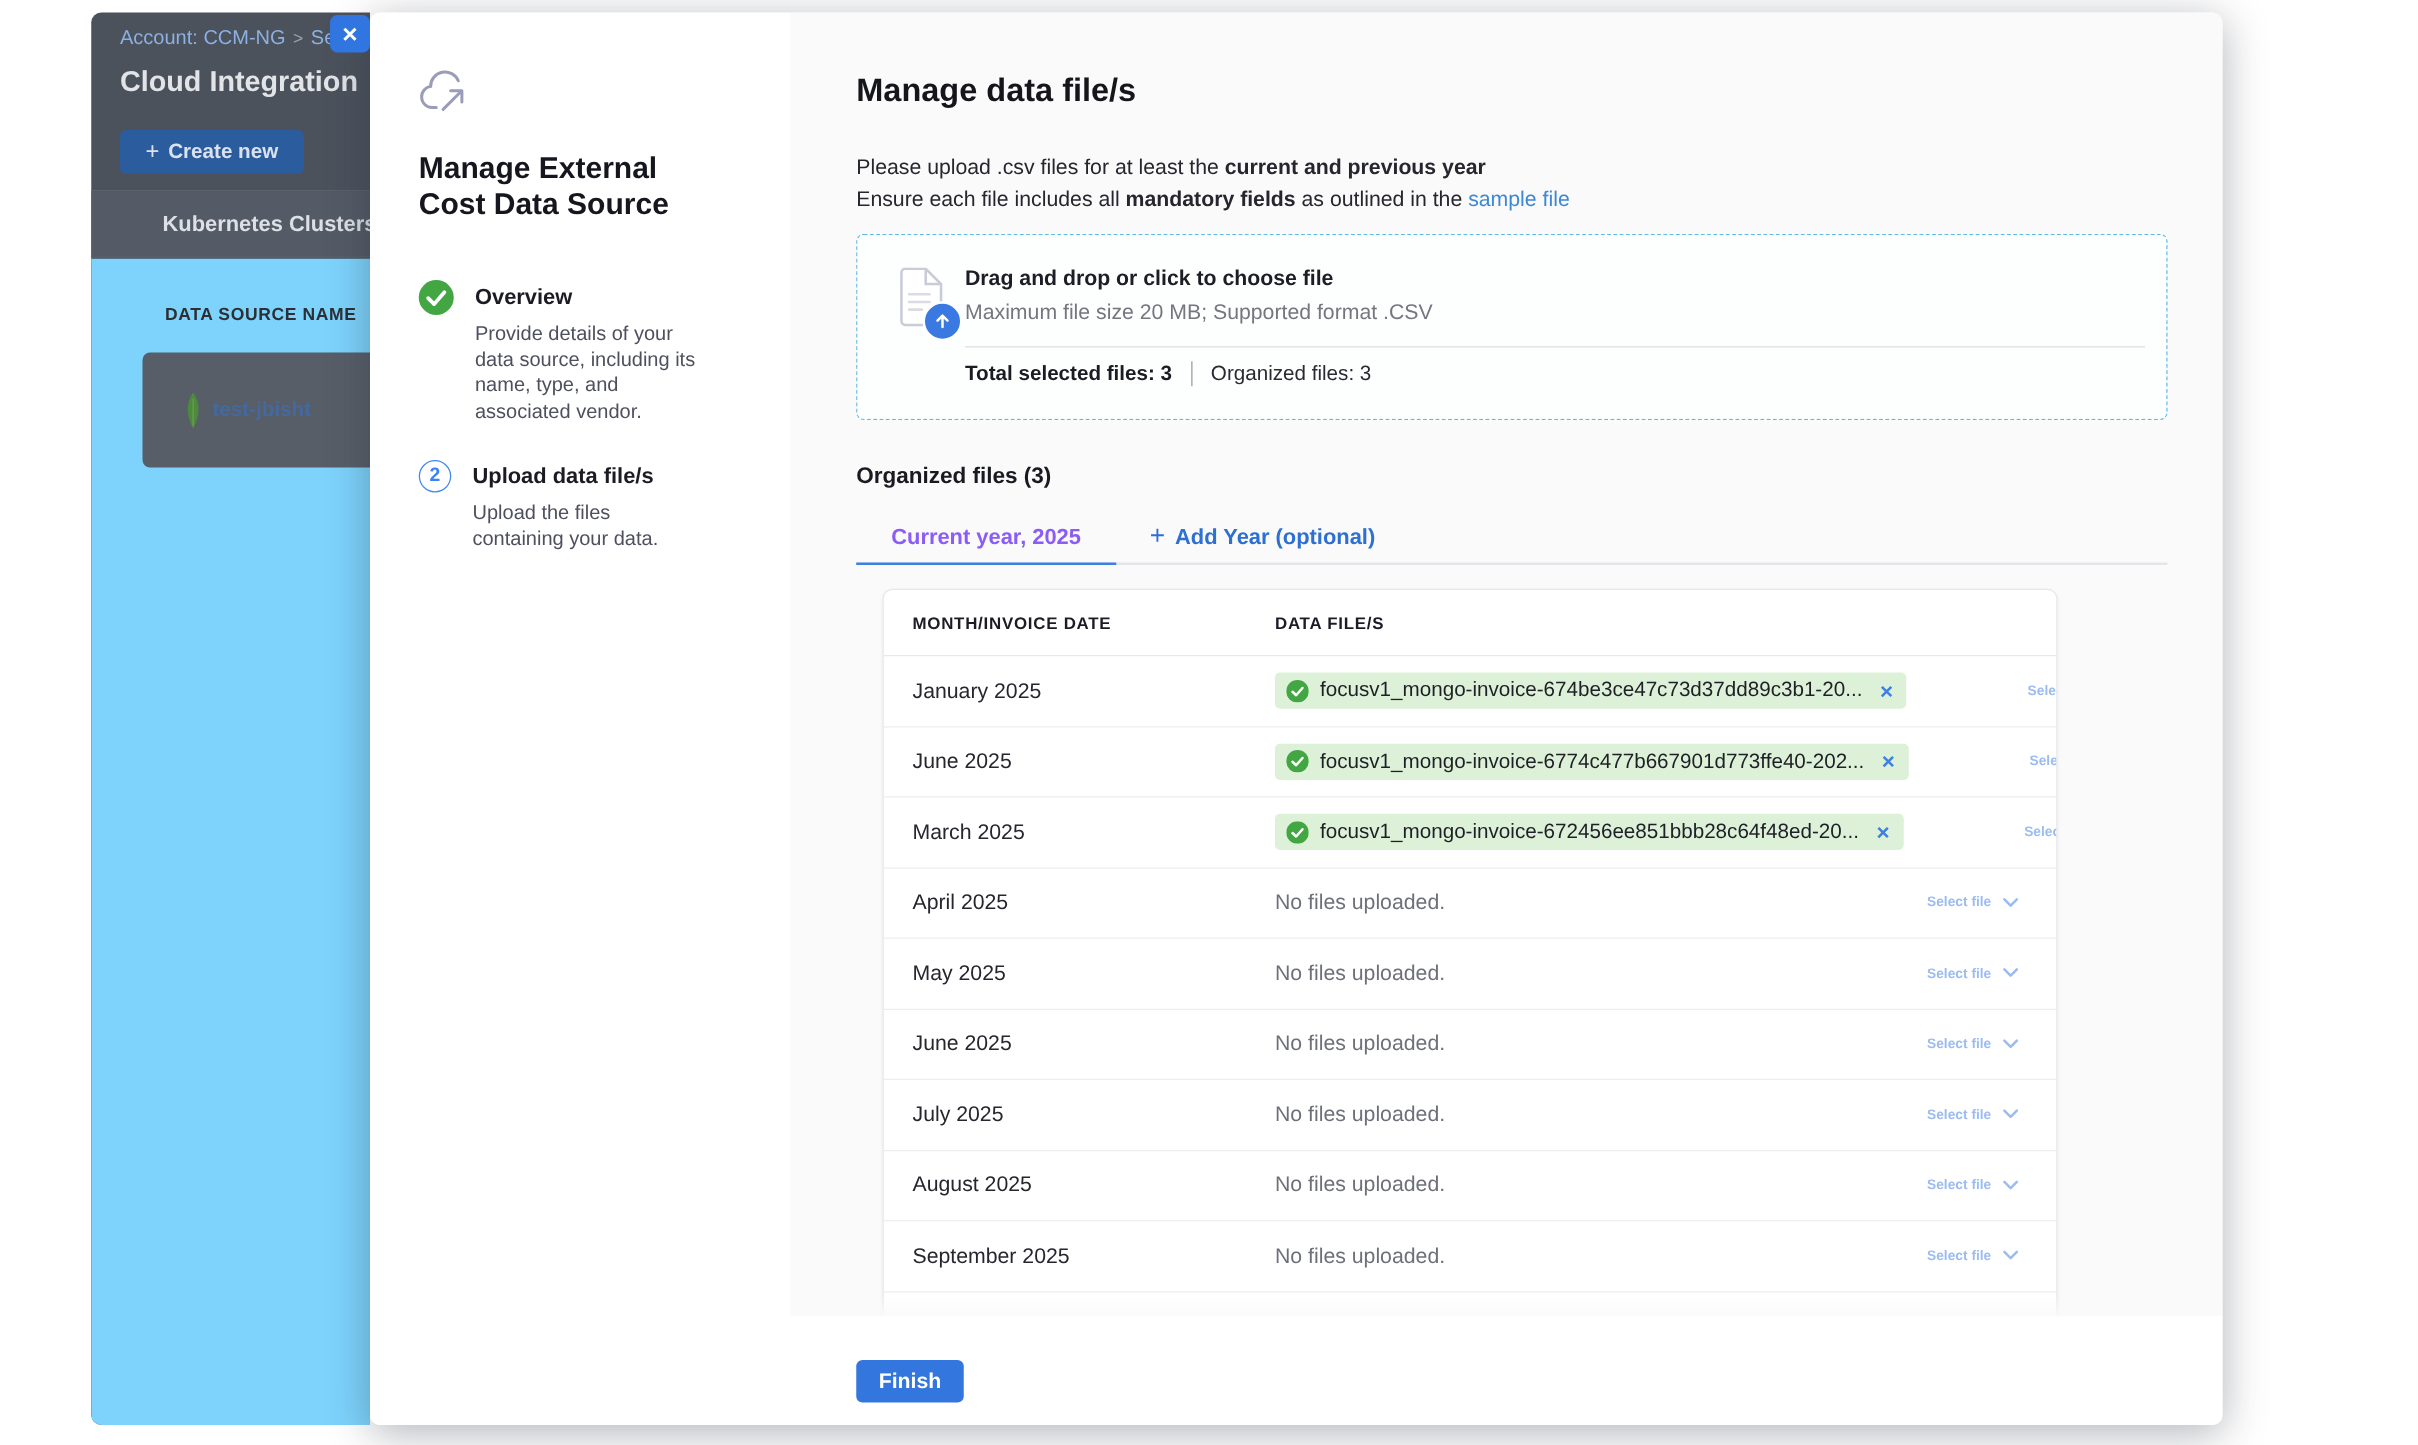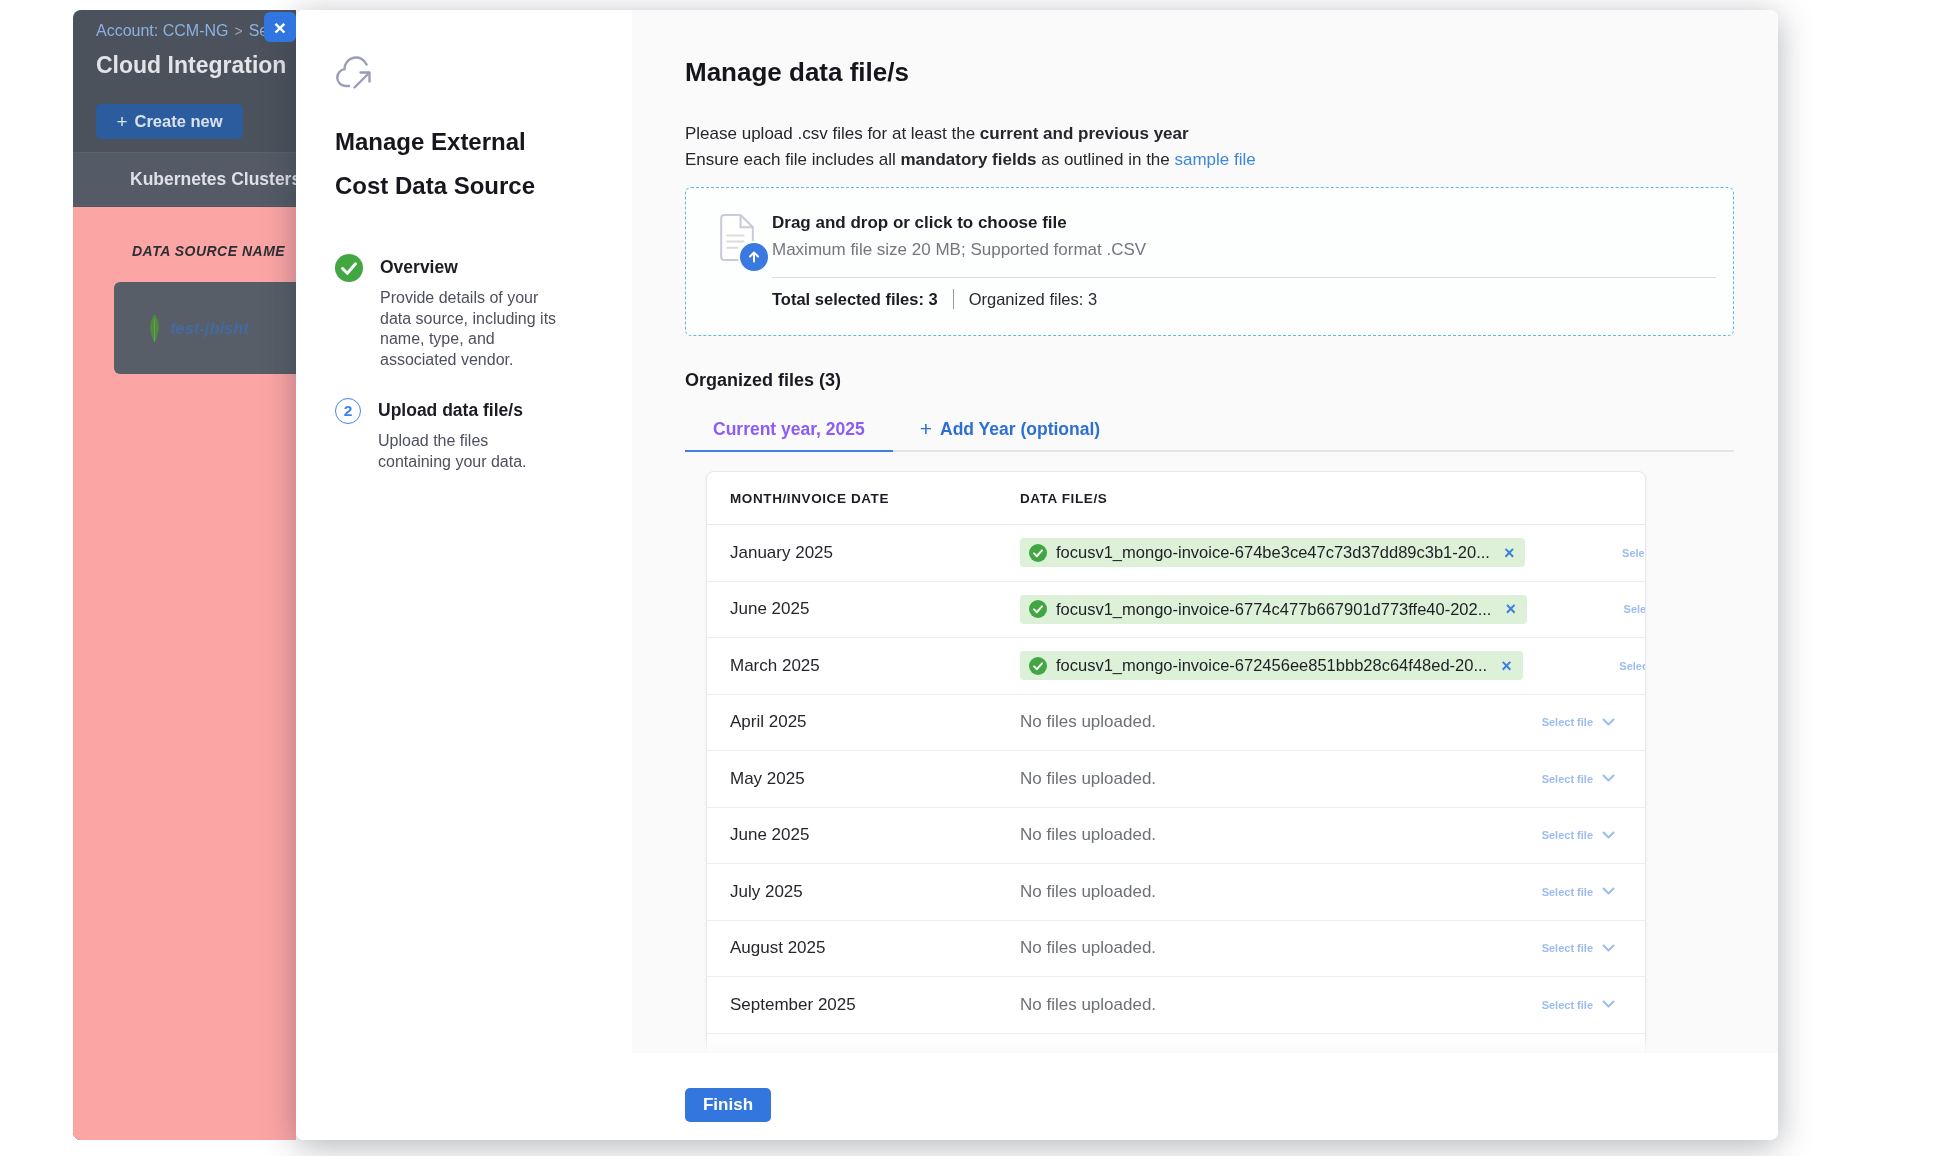--- a/index.html
+++ b/index.html
@@ -21,41 +21,41 @@
     background:#2b5c9e; color:#d9e2ee; font-family:inherit; font-size:16.5px; font-weight:600;
     display:flex; align-items:center; justify-content:center; gap:7px; cursor:pointer;
   }
   .create-btn .plus { font-size:19px; font-weight:400; }
   .bg-divider { position:absolute; left:0; top:142px; width:100%; height:1px; background:#5a626c; }
   .k8s-tab {
     position:absolute; left:0; top:143px; width:100%; height:53px; background:#545b66;
     border-bottom:1px solid #5a626c; display:flex; align-items:center; padding-left:42px; gap:15px;
     color:#dde0e4; font-size:17.5px; font-weight:700; cursor:pointer; white-space:nowrap;
   }
-  .bg-table { position:absolute; left:0; top:197px; width:100%; height:933px; background:#fca5a5;font-style:italic; }
+  .bg-table { position:absolute; left:0; top:197px; width:100%; height:933px; background:#7dd3fc; }
   .bg-th { position:absolute; left:59px; top:36px; font-size:14px; font-weight:700; letter-spacing:.5px; color:#2c2f35; white-space:nowrap; }
   .bg-card {
     position:absolute; left:41px; top:75px; width:190px; height:92px; background:#575e68; border-radius:6px 0 0 6px;
     display:flex; align-items:center; padding-left:33px; gap:8px; cursor:pointer;
   }
   .bg-link { font-size:16.5px; font-weight:600; color:#44699f; }
   
   .close-btn {
     position:absolute; left:264px; top:12px; width:32px; height:30px; border:none; border-radius:6px;
     background: var(--primary-blue,#3176e0); color:#fff; font-size:21px; font-weight:700; line-height:1;
     display:flex; align-items:center; justify-content:center; cursor:pointer; z-index:6; font-family:inherit;
   }
   
   .modal {
     position:absolute; left:296px; top:10px; width:1482px; height:1130px; background:#fff;
     border-radius:8px; box-shadow:0 6px 34px rgba(35,40,55,.35); display:flex; overflow:hidden;
   }
   .wizard { width:336px; flex:none; background:#fff; padding:45px 30px 0 39px; }
   .cloud-icon { display:block; }
-  .wizard-title { font-size:24px; font-weight:700; color:#16161e; line-height:44px; margin-top:27px; max-width:230px; }
+  .wizard-title { font-size:24px; font-weight:700; color:#16161e; line-height:29px; margin-top:27px; max-width:230px; }
   .steps { margin-top:46px; }
   .step { display:flex; gap:17px; margin-bottom:27px; }
   .marker-done {
     width:28px; height:28px; border-radius:50%; background:var(--success-green,#42a642);
     display:flex; align-items:center; justify-content:center; flex:none;
   }
   .marker-num {
     width:26px; height:26px; border-radius:50%; border:1.5px solid #4186f0; color:#3b82f6;
     font-size:15.5px; font-weight:600; display:flex; align-items:center; justify-content:center; flex:none; margin-top:1px;
   }

